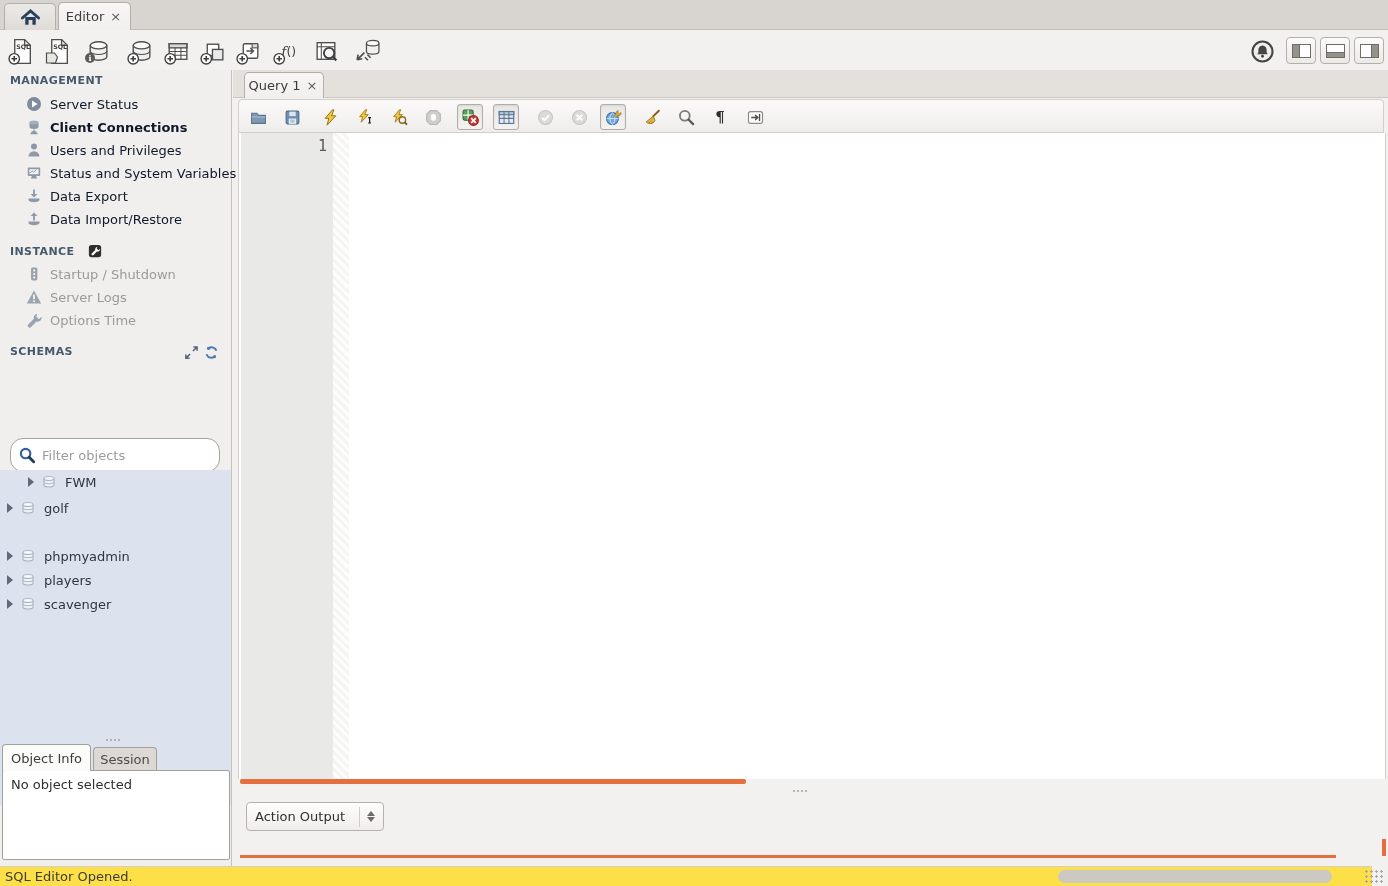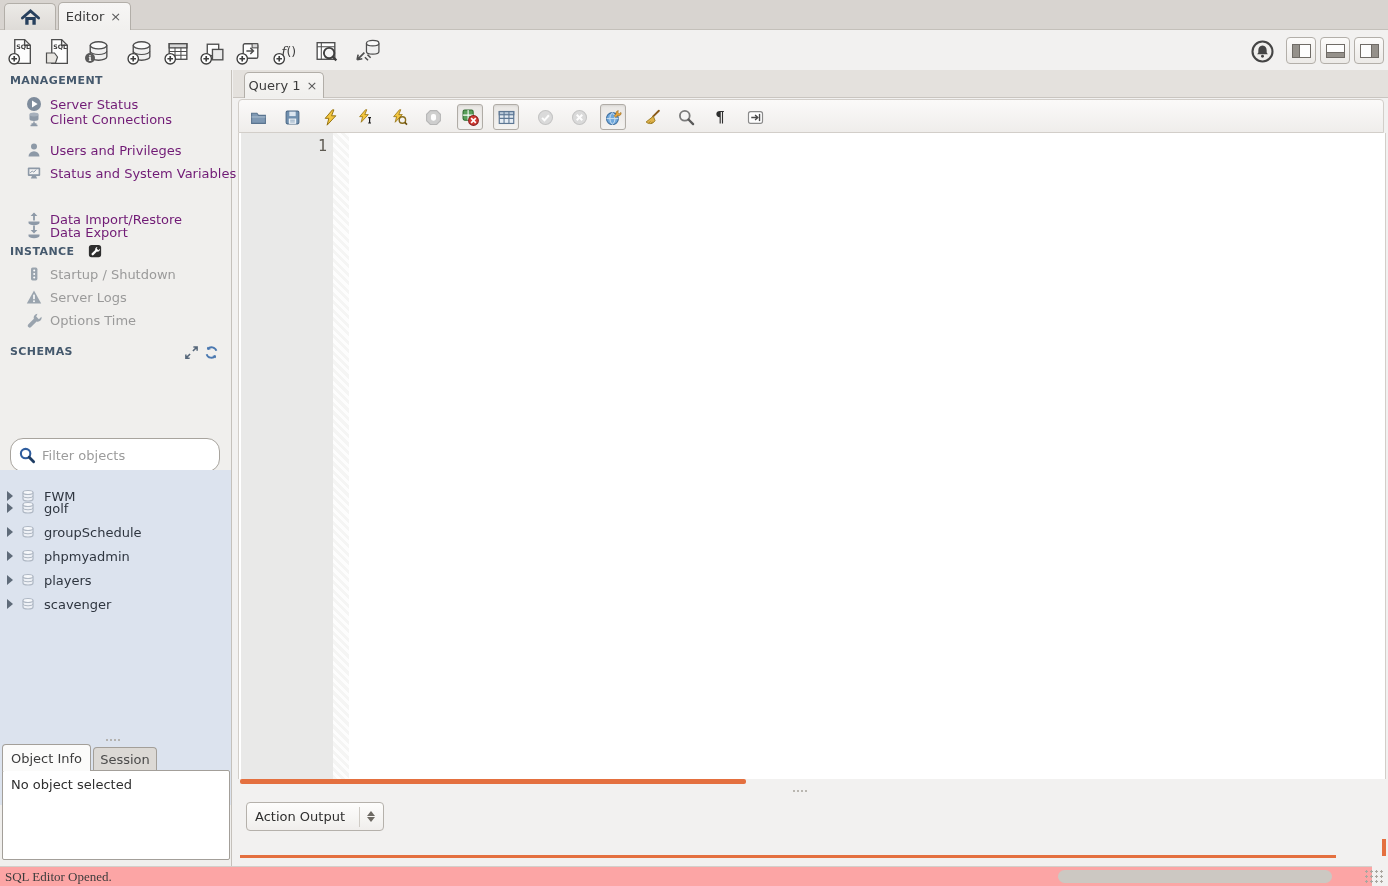--- a/index.html
+++ b/index.html
@@ -18,21 +18,21 @@
   
   .main-toolbar { left:0; top:31px; width:1388px; height:39px; background:#f2f1f0; }
   .mt-btn { position:absolute; top:5px; width:30px; height:30px; display:flex; align-items:center; justify-content:center; border-radius:3px; }
   .panel-btn { position:absolute; top:6px; width:30px; height:27px; border:1px solid #b3afa9; border-radius:4px;
                background:linear-gradient(#fcfbfa,#eceae7); display:flex; align-items:center; justify-content:center; }
 
   
   .sidebar { left:0; top:70px; width:232px; height:796px; background:#f0efed; border-right:1px solid #c5c1bb; }
   .side-header { position:absolute; left:10px; font-size:11px; font-weight:bold; letter-spacing:.4px; color:#45596d; }
   .side-item { position:absolute; left:26px; height:22px; display:flex; align-items:center; gap:8px; width:200px; }
-  .side-item .lbl { font-size:13px; color:#701a75; white-space:nowrap; }
+  .side-item .lbl { font-size:13px; color:#0f172a; white-space:nowrap; }
   .side-item.disabled .lbl { color:#9a9a9a; }
   .schema-panel { position:absolute; left:0; top:400px; width:231px; height:335px; background:#dce3ee; }
   .tree-row { position:absolute; left:0; width:231px; height:24px; display:flex; align-items:center; }
   .tri { width:0; height:0; border-left:6px solid #5f6b79; border-top:5px solid transparent; border-bottom:5px solid transparent; margin-left:7px; }
   .tree-lbl { font-size:13px; color:#2f3640; margin-left:8px; }
   .filter-box { position:absolute; left:10px; top:368px; width:210px; height:27px; background:#fff; border:1px solid #a8a49e; border-radius:13px; display:flex; align-items:center; padding:16px 8px; gap:6px; }
   .filter-box input { border:none; outline:none; flex:1; font:13px "DejaVu Sans",sans-serif; color:#3c3c3c; background:transparent; }
   .filter-box input::placeholder { color:#9b9b9b; }
 
   .info-tab { position:absolute; height:27px; border:1px solid #a39f99; border-bottom:none; border-radius:4px 4px 0 0;
@@ -70,21 +70,21 @@
   .spinner b { width:0; height:0; border-left:4px solid transparent; border-right:4px solid transparent; display:block; }
   .spin-up { border-bottom:5px solid #6e6a64; }
   .spin-dn { border-top:5px solid #6e6a64; }
   .out-header { position:absolute; left:7px; top:40px; width:1146px; height:20px; background:#f7f6f4; }
   .col-sep { position:absolute; top:0; width:1px; height:18px; background:#d9d5d0; }
   .col-lbl { position:absolute; top:1px; font-size:13px; color:#3c3c3c; white-space:nowrap; overflow:hidden; }
   .orange-underline { position:absolute; left:7px; top:57px; width:1096px; height:3px; background:#e4703f; }
   .orange-vbar { position:absolute; left:1149px; top:41px; width:4px; height:17px; background:#e4703f; }
 
   
-  .statusbar { left:0; top:866px; width:1372px; height:20px; background:#fca5a5; border-top:1px solid #d3cfca;font-family:Liberation Serif, serif; }
+  .statusbar { left:0; top:866px; width:1372px; height:20px; background:#fde047; border-top:1px solid #d3cfca; }
   .status-text { position:absolute; left:5px; top:2px; font-size:13px; color:#3c3c3c; }
   .scroll-thumb { position:absolute; left:1058px; top:3px; width:274px; height:13px; background:#ccc8c2; border-radius:7px; }
   .resize-grip { position:absolute; left:1364px; top:2px; width:20px; height:16px;
                  background-image:radial-gradient(#aaa69f 1px, transparent 1.2px); background-size:5px 5px; }
   svg { display:block; }
 </style>
 </head>
 <body>
 
 <svg width="0" height="0" style="position:absolute" aria-hidden="true">
@@ -376,21 +376,21 @@
     <div class="side-header" style="top:4px;">MANAGEMENT</div>
 
     <div class="side-item" style="top:23px;">
       <span>
           <svg width="16" height="16">
             <use href="#i-playcircle"></use>
           </svg>
         </span>
       <span class="lbl">Server Status</span>
     </div>
-    <div class="side-item" style="top:38px;">
+    <div class="side-item" style="top:46px;font-weight:bold;">
       <span>
           <svg width="16" height="16">
             <use href="#i-conn"></use>
           </svg>
         </span>
       <span class="lbl">Client Connections</span>
     </div>
     <div class="side-item" style="top:69px;">
       <span>
           <svg width="16" height="16">
@@ -400,21 +400,21 @@
       <span class="lbl">Users and Privileges</span>
     </div>
     <div class="side-item" style="top:92px;">
       <span>
           <svg width="16" height="16">
             <use href="#i-monitor"></use>
           </svg>
         </span>
       <span class="lbl">Status and System Variables</span>
     </div>
-    <div class="side-item" style="top:115px;margin-top:36px;">
+    <div class="side-item" style="top:115px;">
       <span>
           <svg width="16" height="16">
             <use href="#i-export"></use>
           </svg>
         </span>
       <span class="lbl">Data Export</span>
     </div>
     <div class="side-item" style="top:138px;">
       <span>
           <svg width="16" height="16">
@@ -472,47 +472,38 @@
     <div class="filter-box">
       <span>
           <svg width="17" height="17">
             <use href="#i-magblue"></use>
           </svg>
         </span>
       <input type="text" placeholder="Filter objects" style="">
     </div>
 
     <div class="schema-panel">
-      <div class="tree-row" style="top:14px;">
+      <div class="tree-row" style="top:0;padding-left:21px;">
         <span class="tri"></span>
         <span style="margin-left:7px;">
             <svg width="16" height="16">
               <use href="#i-treedb"></use>
             </svg>
           </span>
         <span class="tree-lbl">FWM</span>
       </div>
       <div class="tree-row" style="top:26px;">
         <span class="tri"></span>
         <span style="margin-left:7px;">
             <svg width="16" height="16">
               <use href="#i-treedb"></use>
             </svg>
           </span>
         <span class="tree-lbl">golf</span>
       </div>
-      <div class="tree-row" style="top:50px;">
-        <span class="tri"></span>
-        <span style="margin-left:7px;">
-            <svg width="16" height="16">
-              <use href="#i-treedb"></use>
-            </svg>
-          </span>
-        <span class="tree-lbl">groupSchedule</span>
-      </div>
       <div class="tree-row" style="top:74px;">
         <span class="tri"></span>
         <span style="margin-left:7px;">
             <svg width="16" height="16">
               <use href="#i-treedb"></use>
             </svg>
           </span>
         <span class="tree-lbl">phpmyadmin</span>
       </div>
       <div class="tree-row" style="top:98px;">

